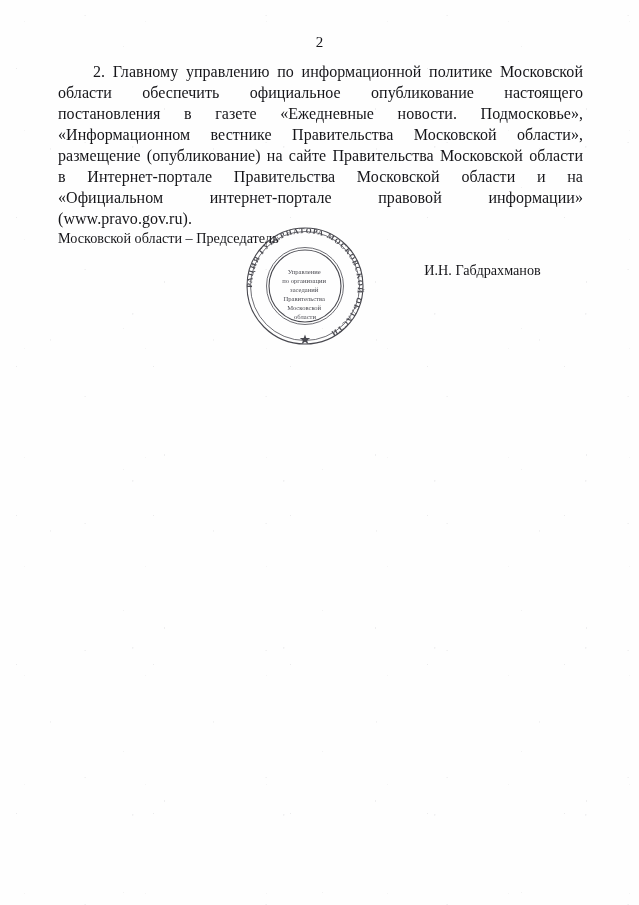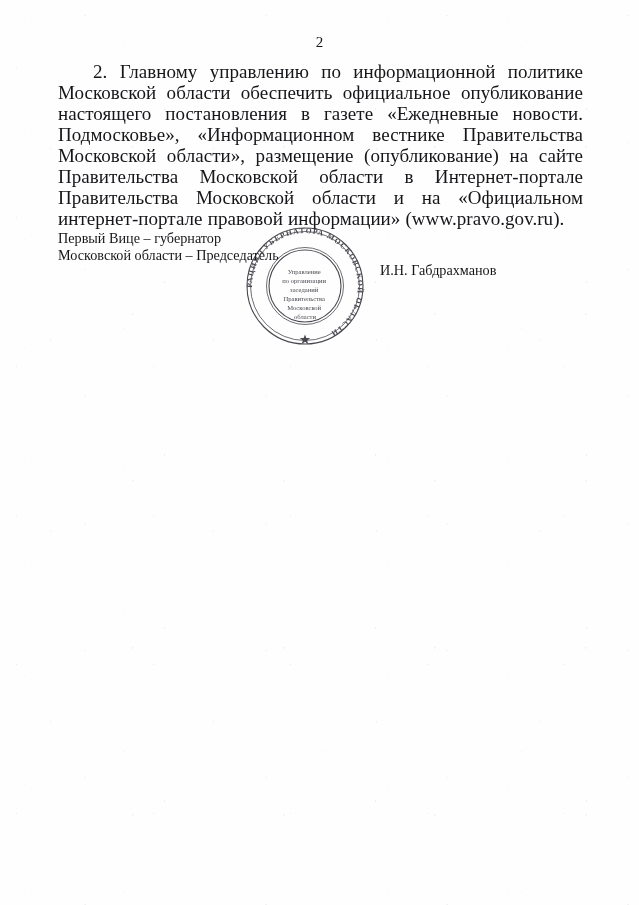--- a/index.html
+++ b/index.html
@@ -46,21 +46,21 @@
     font-size: 15px;
     line-height: 18px;
     letter-spacing: .2px;
   }
 
   .body-text {
     position: absolute;
     top: 61px;
     left: 58px;
     width: 525px;
-    font-size: 19px;
+    font-size: 16px;
     line-height: 21px;
     text-align: justify;
     text-indent: 35px;
     letter-spacing: .05px;
     word-spacing: .3px;
     -webkit-hyphens: none;
     hyphens: none;
   }
 
   .signature-block {
@@ -75,21 +75,21 @@
 
   .signature-block .sig-line {
     white-space: nowrap;
   }
 
   .signatory-name {
     position: absolute;
     top: 262px;
     left: 380px;
     width: 205px;
-    text-align: left;
+    text-align: center;
     font-size: 14.2px;
     line-height: 17.4px;
     z-index: 3;
   }
 
   
   .seal {
     position: absolute;
     left: 241px;
     top: 222px;
@@ -136,21 +136,20 @@
 
 <div class="page">
 
   <div class="scan-noise"></div>
 
   <div class="page-number">2</div>
 
   <div class="body-text">2. Главному управлению по информационной политике Московской области обеспечить официальное опубликование настоящего постановления в газете «Ежедневные новости. Подмосковье», «Информационном вестнике Правительства Московской области», размещение (опубликование) на сайте Правительства Московской области в  Интернет-портале Правительства Московской области и на «Официальном интернет-портале правовой информации» (www.pravo.gov.ru).</div>
 
   <div class="signature-block">
-    <div class="sig-line">Первый Вице – губернатор</div>
     <div class="sig-line">Московской области – Председатель</div>
   </div>
 
   <div class="signatory-name">И.Н. Габдрахманов</div>
 
   <div class="seal">
     <svg viewBox="0 0 128 128" xmlns="http://www.w3.org/2000/svg">
       <defs>
         <path id="ringPathOuter" d="M 64,64 m -53,0 a 53,53 0 1,1 106,0 a 53,53 0 1,1 -106,0"></path>
       </defs>

